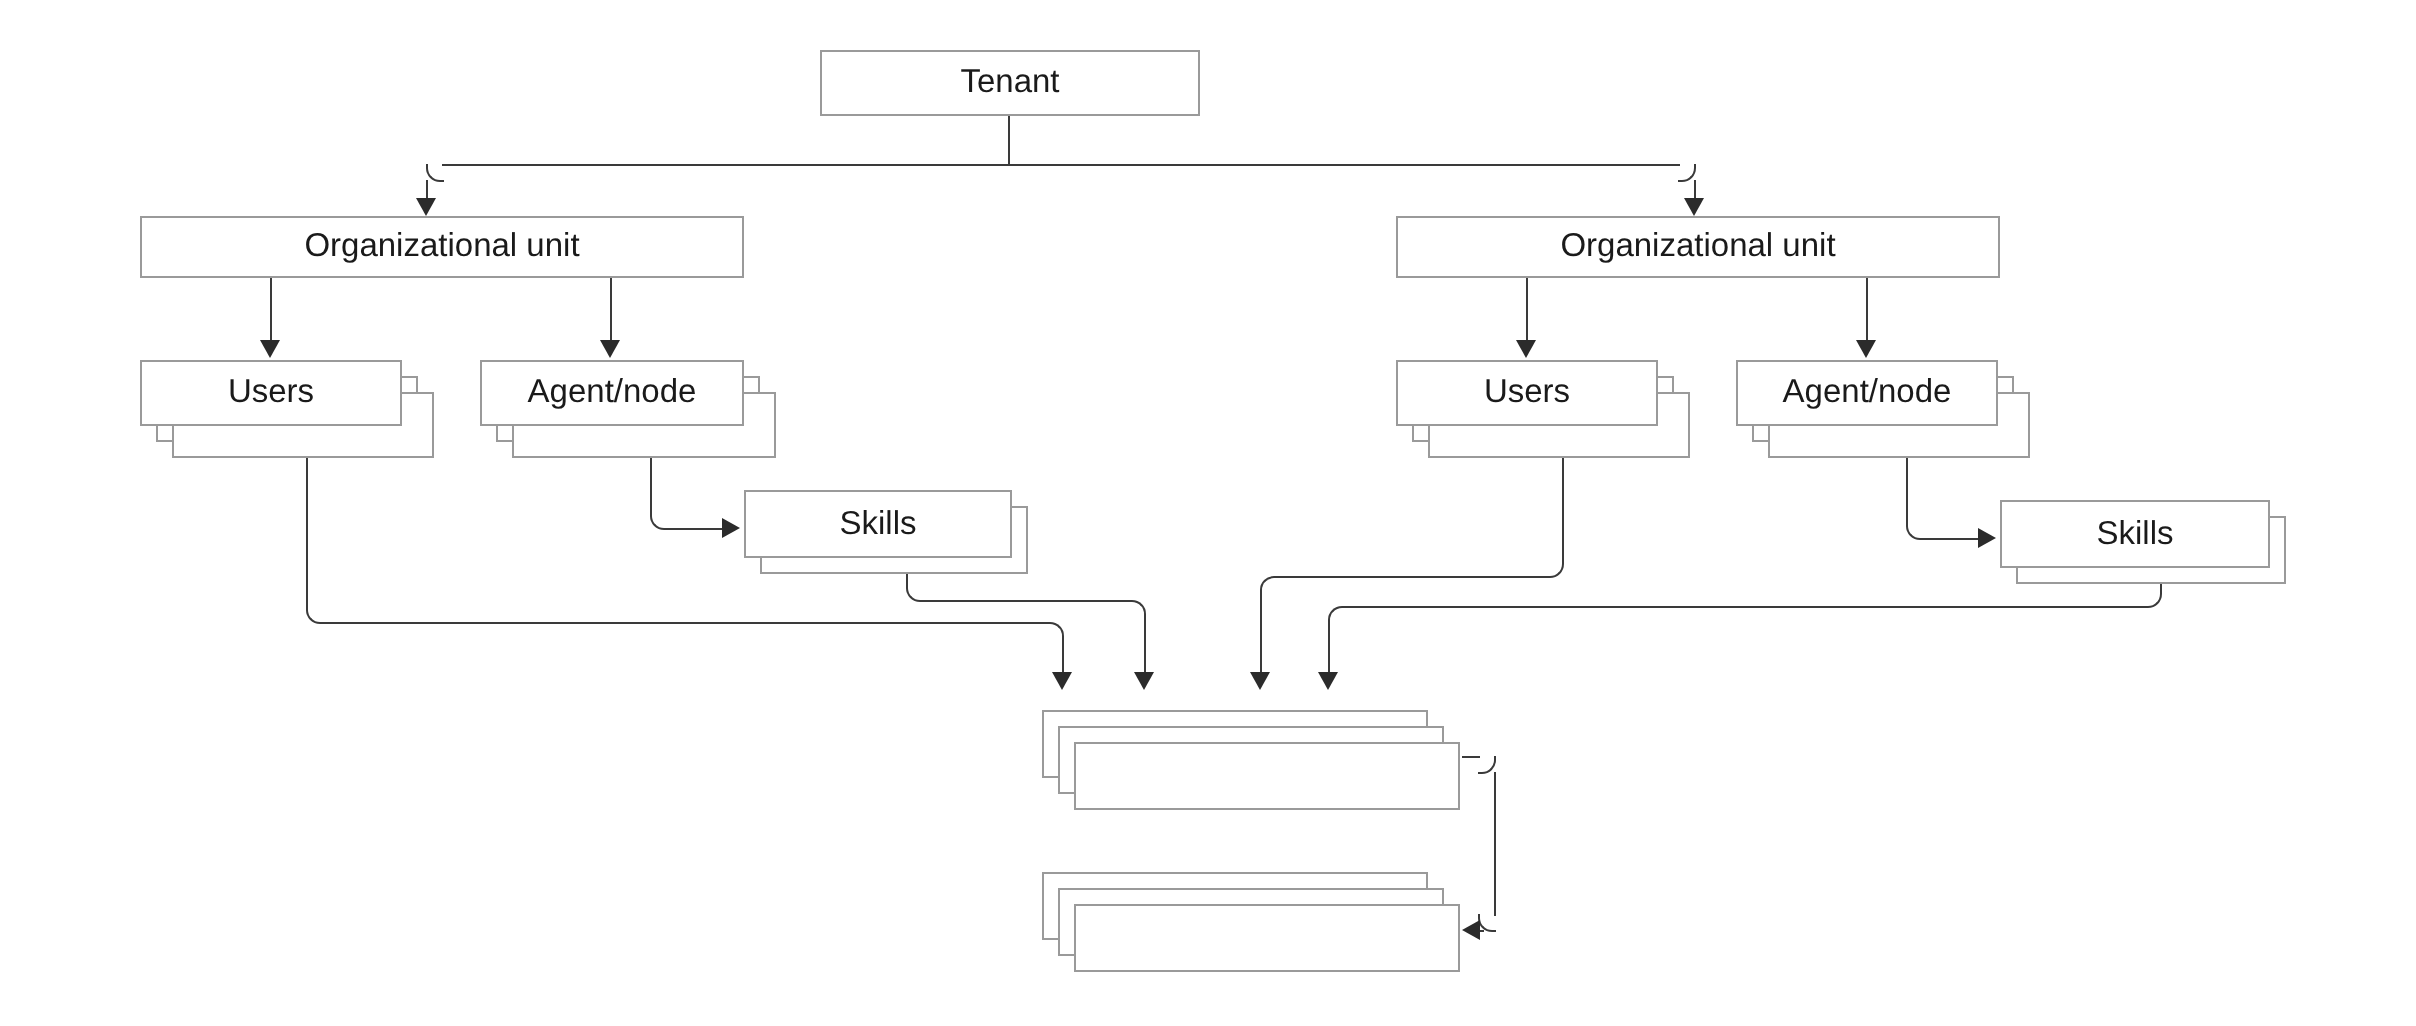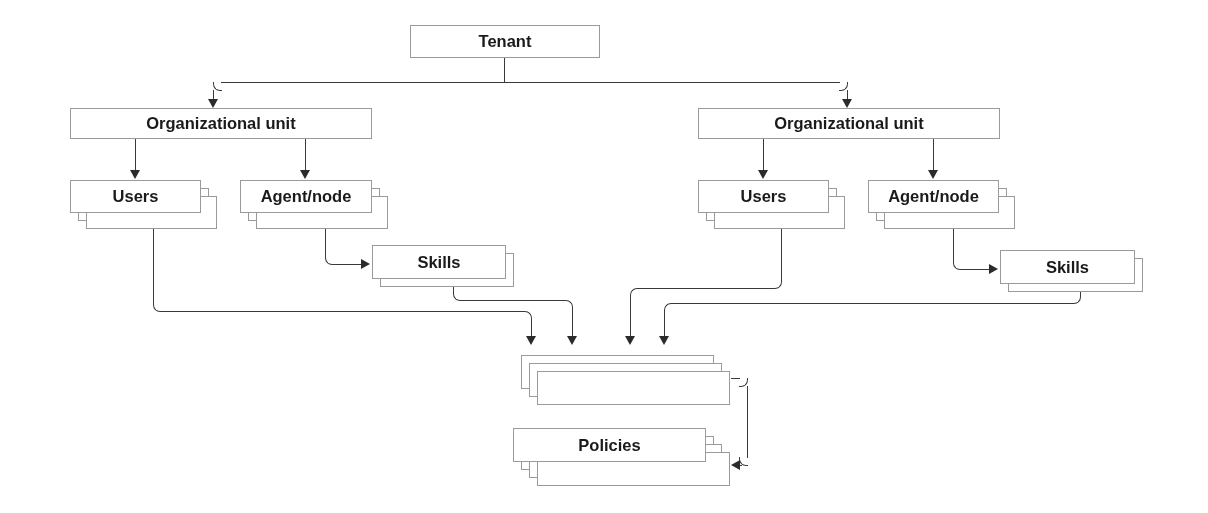--- a/index.html
+++ b/index.html
@@ -2,21 +2,21 @@
 <html><head>
 <meta charset="utf-8">
 <style>
   html,body{margin:0;padding:0;}
   body{
     width:1208px;height:513px;
     background:#ffffff;
     font-family:"Liberation Sans", sans-serif;
     overflow:hidden;
   }
-  #stage{position:relative;width:1208px;height:496px;font-weight:bold;}
+  #stage{position:relative;width:1208px;height:496px;}
 
   
   .node{
     position:absolute;
     box-sizing:border-box;
     background:#ffffff;
     border:1.3px solid #9a9a9a;
     display:flex;align-items:center;justify-content:center;
     color:#1a1a1a;
     font-size:16.5px;
@@ -185,17 +185,14 @@
 
   <div class="node" style="left:372px;top:245px;width:134px;height:34px;">
     <span>Skills</span>
   </div>
 
   <div class="node" style="left:1000px;top:250px;width:135px;height:34px;">
     <span>Skills</span>
   </div>
 
 
-  <div class="node" style="left:513px;top:428px;width:193px;height:34px;">
-    <span>Policies</span>
-  </div>
 
 </div>
 
 </body></html>

